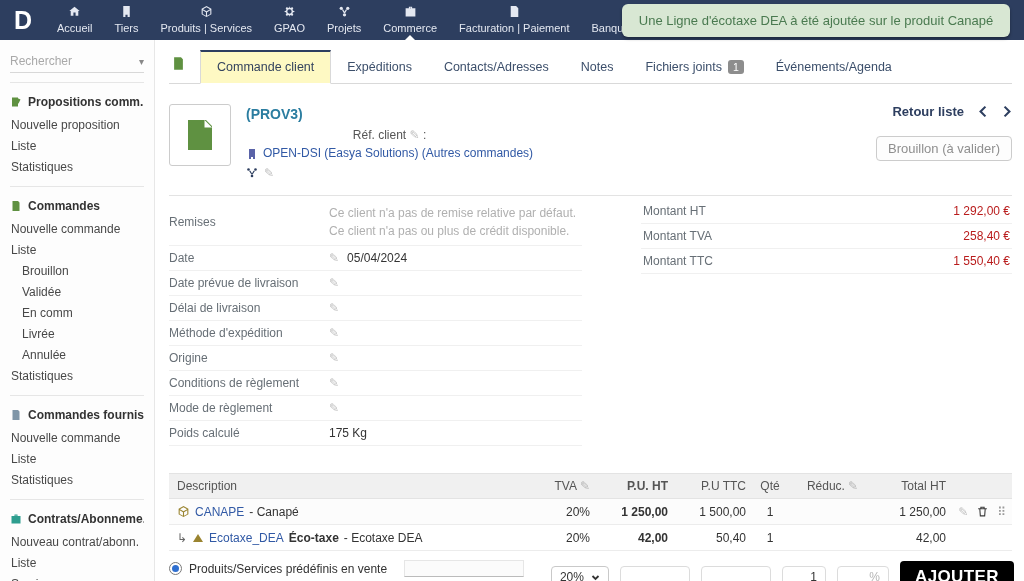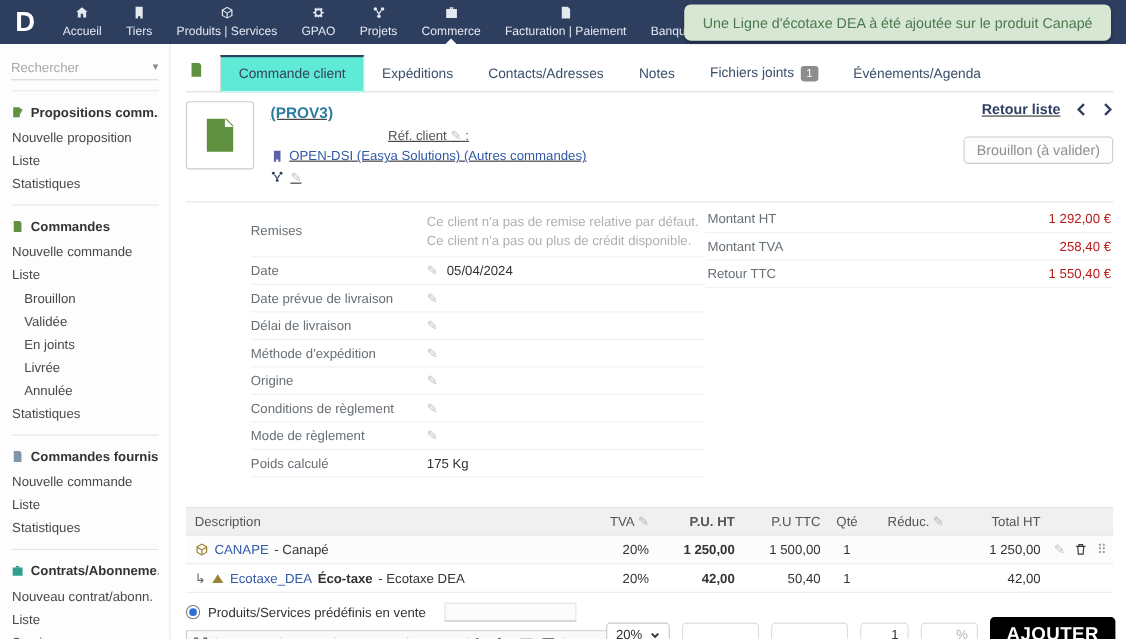--- a/index.html
+++ b/index.html
@@ -31,41 +31,41 @@
   .sdivider { border-top:1px solid #e6e6e6; margin:9px 0 9px 0; }
   .ssection-title { display:flex; align-items:center; gap:6px; font-weight:bold; color:#333; padding:3px 0 5px; cursor:pointer; white-space:nowrap; overflow:hidden; }
   .ssection-title svg { width:12px; height:12px; flex:none; }
   .sitem { padding:3.5px 0 3.5px 1px; color:#484848; cursor:pointer; white-space:nowrap; }
   .sitem.sub { padding-left:12px; }
 
   
   .tabsrow { display:flex; align-items:flex-end; border-bottom:1px solid #d9d9d9; height:34px; }
   .tabpicto { margin:0 14px 9px 2px; }
   .tab { padding:8px 16px 9px; color:#3c4f6b; font-size:12.5px; cursor:pointer; white-space:nowrap; }
-  .tab.active { background:#5eead4; border:1px solid #d9d9d9; border-top:2px solid #2d3e5f; border-bottom:1px solid #fff; margin-bottom:-1px; color:#34435e; }
+  .tab.active { background:#fef9c3; border:1px solid #d9d9d9; border-top:2px solid #2d3e5f; border-bottom:1px solid #fff; margin-bottom:-1px; color:#34435e; }
   .tabbadge { display:inline-block; background:#8d8d8d; color:#fff; border-radius:3px; padding:0 5px; font-size:10.5px; margin-left:6px; line-height:14px; }
 
   
-  .banner { display:flex; margin-top:8px;text-decoration:underline; }
+  .banner { display:flex; margin-top:20px; }
   .photo { width:62px; height:62px; border:1px solid #ccc; border-radius:3px; display:flex; align-items:center; justify-content:center; background:#fff; }
   .bannerinfo { margin-left:15px; line-height:1.55; }
   .ref { color:#2b7da0; font-weight:bold; font-size:14px; }
   .refclient { color:#555;text-align:center; }
   .thirdparty { display:flex; align-items:center; gap:5px; }
   .thirdparty a { color:#3159a5; text-decoration:none; cursor:pointer; }
   .projline { display:flex; align-items:center; gap:6px; margin-top:1px; }
   .bannerright { margin-left:auto; text-align:right; }
   .backlist { display:flex; align-items:center; gap:14px; justify-content:flex-end; color:#2d3e5f; font-weight:bold; font-size:13px; }
   .backlist span { cursor:pointer; }
   .backlist svg { width:10px; height:13px; stroke:#2d3e5f; stroke-width:2.6; fill:none; cursor:pointer; }
   .statusbtn { display:inline-block; margin-top:17px; border:1px solid #ccc; border-radius:4px; padding:4px 11px; color:#8f8f8f; background:#fdfdfd; font-size:13px; }
   .bannerline { border-bottom:1px solid #e3e3e3; margin-top:13px; }
 
   
-  .fields { display:flex; justify-content:flex-end; margin-top:3px; }
+  .fields { display:flex; justify-content:space-between; margin-top:3px; }
   .fcol-l { width:49%; }
   .fcol-r { width:44%; }
   .frow { display:flex; align-items:flex-start; padding:5px 2px 5px 0; border-bottom:1px solid #f0f0f0; min-height:23px; }
   .flabel { width:160px; min-width:160px; color:#676f76; }
   .fvalue { color:#333; display:flex; align-items:flex-start; gap:8px; }
   .muted2 { color:#b0b0b0; line-height:1.5; }
   .pencil { color:#bdbdbd; font-size:12px; cursor:pointer; }
   .frow-r { display:flex; align-items:center; padding:5px 2px; border-bottom:1px solid #f0f0f0; min-height:23px; }
   .frow-r .flabel { flex:1; width:auto; }
   .frow-r .fval { margin-left:auto; color:#b91c1c; }
@@ -223,21 +223,21 @@
       <div class="ssection-title">
         <svg viewBox="0 0 24 24" style="fill:#5f9141">
             <path d="M5 2h11l3 3v17H5zm3 6h8v1.6H8zm0 4h8v1.6H8zm0 4h8v1.6H8z"></path>
           </svg>
         <span>Commandes</span>
       </div>
       <div class="sitem">Nouvelle commande</div>
       <div class="sitem">Liste</div>
       <div class="sitem sub">Brouillon</div>
       <div class="sitem sub">Validée</div>
-      <div class="sitem sub">En joints</div>
+      <div class="sitem sub">En comm</div>
       <div class="sitem sub">Livrée</div>
       <div class="sitem sub">Annulée</div>
       <div class="sitem">Statistiques</div>
 
       <div class="sdivider"></div>
 
       <div class="ssection-title">
         <svg viewBox="0 0 24 24" style="fill:#8096a8">
             <path d="M5 2h11l3 3v17H5zm3 6h8v1.6H8zm0 4h8v1.6H8zm0 4h8v1.6H8z"></path>
           </svg>
@@ -384,21 +384,21 @@
         <div class="fcol-r">
           <div class="frow-r">
             <span class="flabel">Montant HT</span>
             <span class="fval">1 292,00 €</span>
           </div>
           <div class="frow-r">
             <span class="flabel">Montant TVA</span>
             <span class="fval">258,40 €</span>
           </div>
           <div class="frow-r">
-            <span class="flabel">Retour TTC</span>
+            <span class="flabel">Montant TTC</span>
             <span class="fval">1 550,40 €</span>
           </div>
         </div>
       </div>
 
       <div class="linestable">
         <div class="lrow lhead">
           <span class="c-desc">
               <span>Description</span>
             </span>

